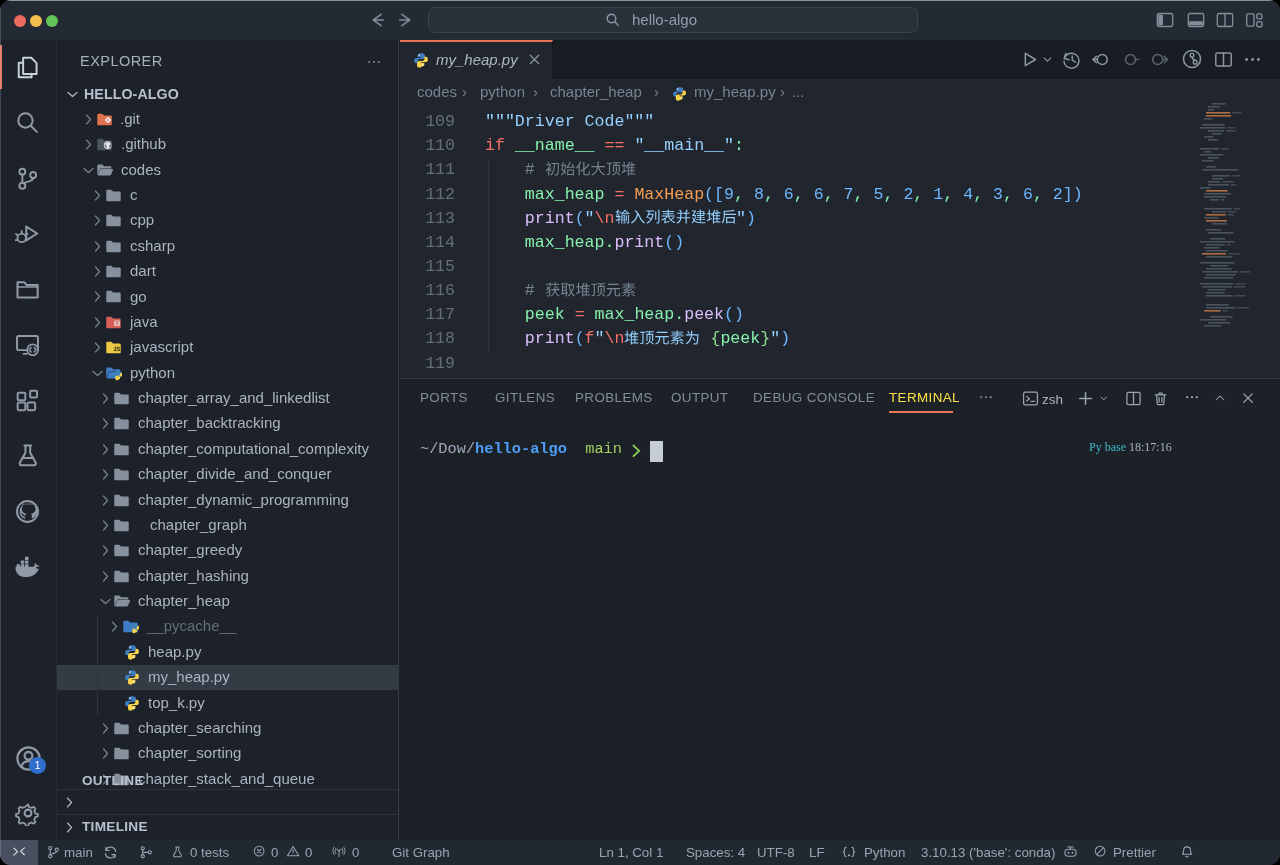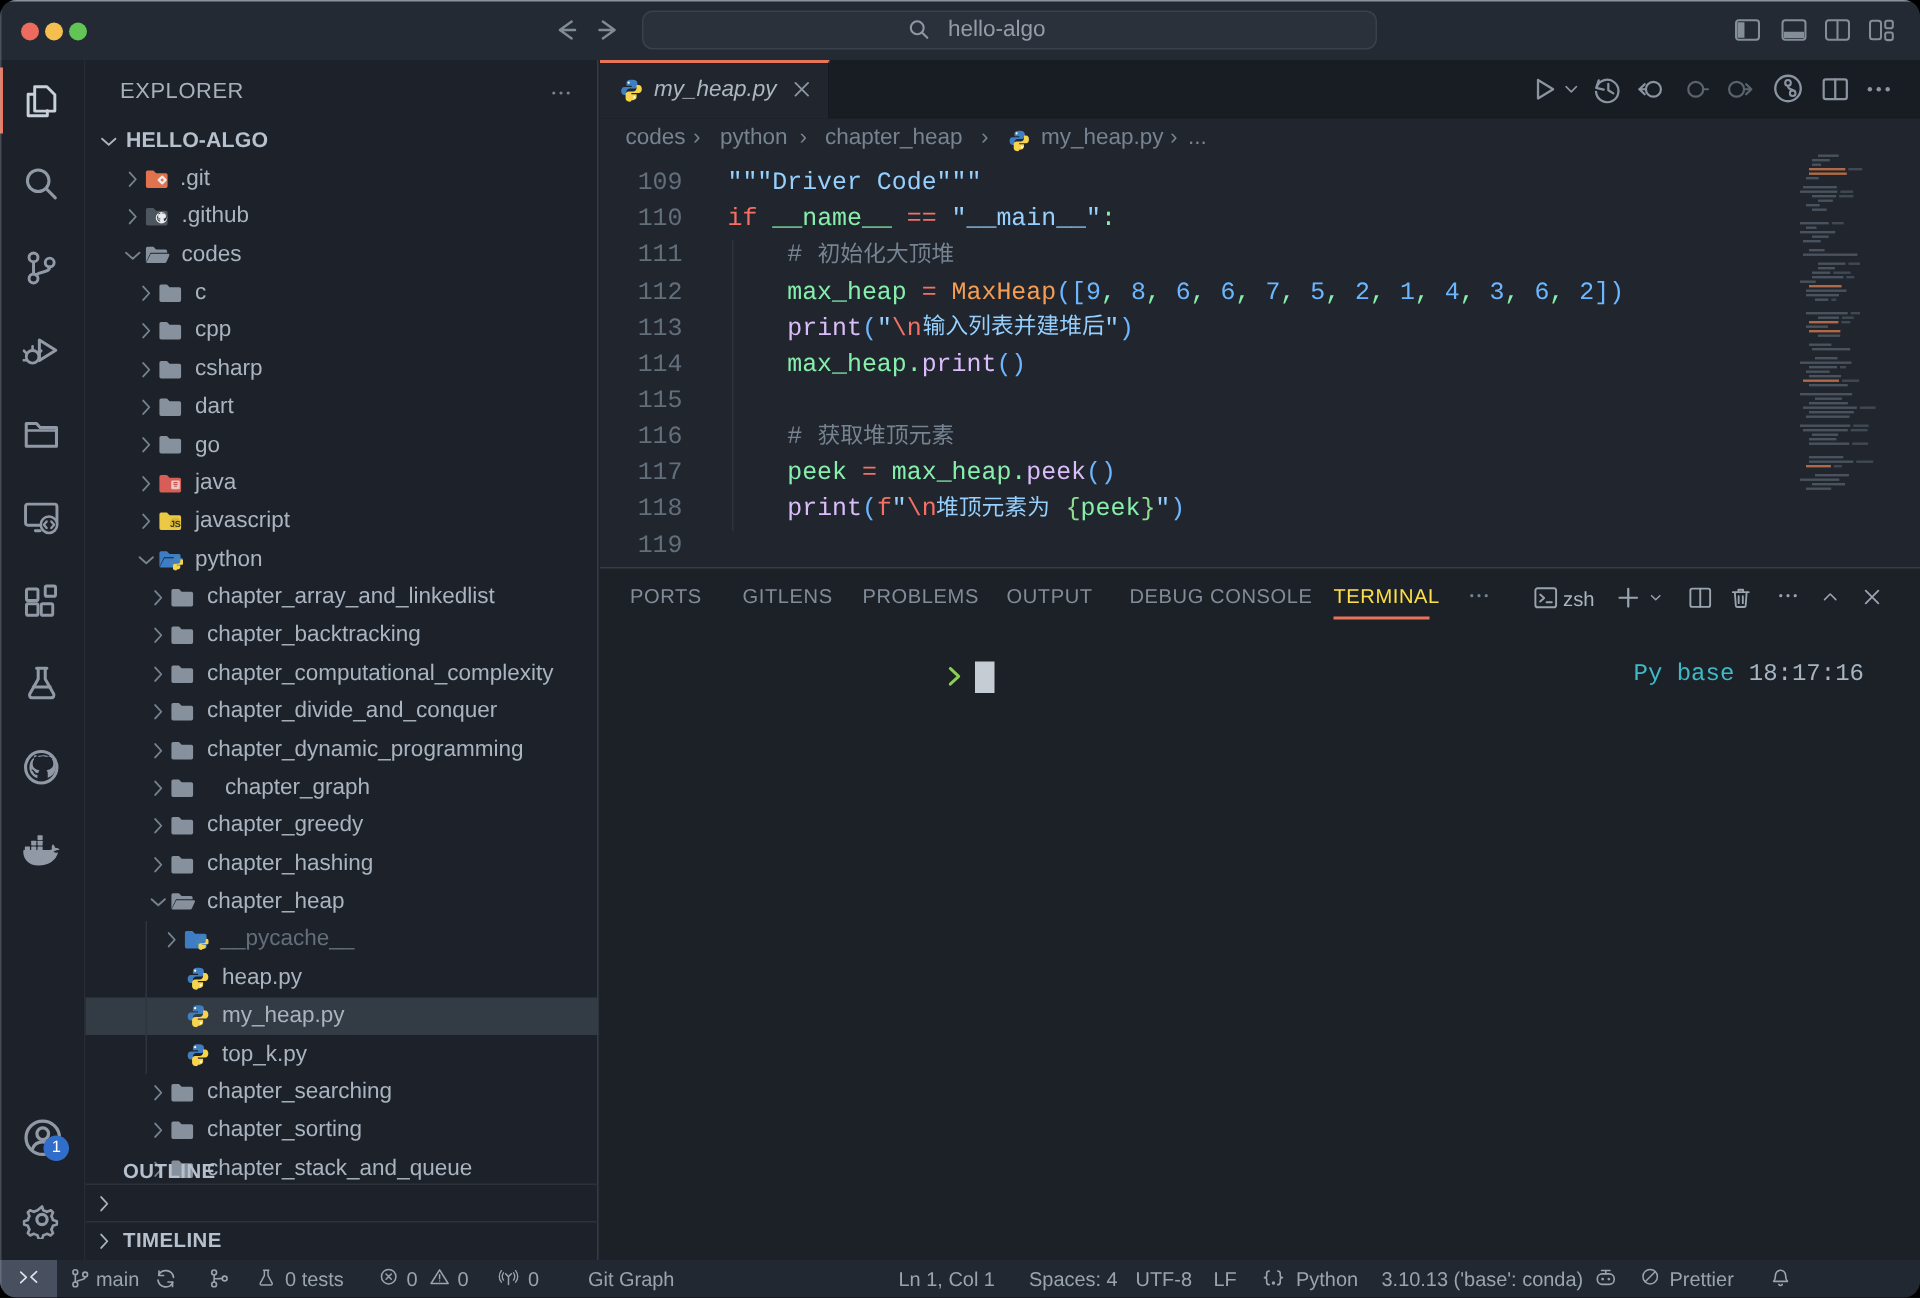--- a/index.html
+++ b/index.html
@@ -700,25 +700,26 @@
       <circle cx="2.5" cy="7" r="1.2" fill="#9aa4af"></circle>
       <circle cx="8" cy="7" r="1.2" fill="#9aa4af"></circle>
       <circle cx="13.5" cy="7" r="1.2" fill="#9aa4af"></circle>
     </svg>
 <svg class="abs" style="left:1213px;top:393px" width="15" height="12" viewBox="0 0 16 16" fill="none">
       <path d="M2.5 9 L7.5 4 L12.5 9" stroke="#9aa4af" stroke-width="1.4" stroke-linecap="round" stroke-linejoin="round"></path>
     </svg>
 <svg class="abs" style="left:1241px;top:391px" width="15" height="15" viewBox="0 0 16 16" fill="none">
       <path d="M3 3 L12 12 M12 3 L3 12" stroke="#9aa4af" stroke-width="1.3" stroke-linecap="round" stroke-linejoin="round"></path>
     </svg>
+<div id="terminal"><span style="color:#a0a8bd">~/Dow/</span><span style="color:#4d9df8;font-weight:bold">hello-algo</span><span>  </span><span style="color:#a3ce62">main</span><span> </span></div>
 <svg class="abs" style="left:632px;top:442px" width="12" height="17" viewBox="0 0 16 16" fill="none">
       <path d="M2 1.5 L9.5 8.5 L2 15.5" stroke="#8ace55" stroke-width="2.6" stroke-linecap="round" stroke-linejoin="round"></path>
     </svg>
 <div class="abs" style="left:650px;top:441px;width:12.5px;height:21px;background:#c6ccd4"></div>
-<div class="abs" style="left:1089px;top:440px;font-family:Liberation Mono, monospace;font-size:16px;white-space:pre"><span style="color:#3fb9c8">Py base</span><span style="color:#a7b4c2"> 18:17:16</span></div>
+<div class="abs" style="left:1089px;top:440px;font-family:Liberation Serif, serif;font-size:12px;white-space:pre"><span style="color:#3fb9c8">Py base</span><span style="color:#a7b4c2"> 18:17:16</span></div>
 <div id="statusbar">
       <div id="remotebox"></div>
     </div>
 <svg class="abs" style="left:12px;top:846px" width="15" height="13" viewBox="0 0 16 16" fill="none">
       <path d="M1 3 L5.6 7.3 1 11.6 M14 2.6 L9.4 6.9 14 11.2" stroke="#dde3ea" stroke-width="1.35" stroke-linecap="round" stroke-linejoin="round" transform="translate(0,-0.4)"></path>
     </svg>
 <svg class="abs" style="left:46px;top:845px" width="15" height="15" viewBox="0 0 16 16" fill="none">
       <circle cx="4.5" cy="3.3" r="1.7" stroke="#9aa4af" stroke-width="1.15" stroke-linecap="round" stroke-linejoin="round"></circle>
       <circle cx="11.5" cy="5" r="1.7" stroke="#9aa4af" stroke-width="1.15" stroke-linecap="round" stroke-linejoin="round"></circle>
       <circle cx="4.5" cy="12" r="1.7" stroke="#9aa4af" stroke-width="1.15" stroke-linecap="round" stroke-linejoin="round"></circle>

